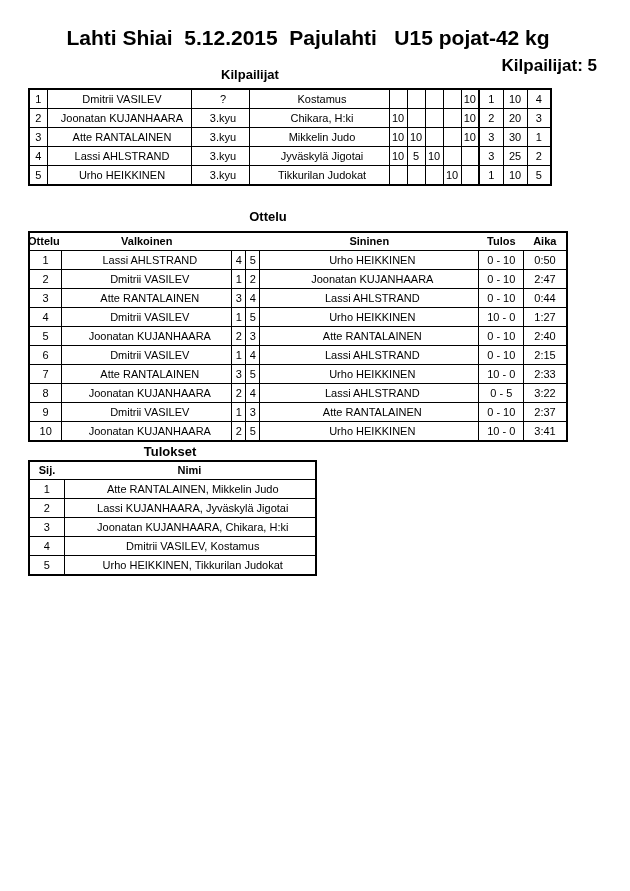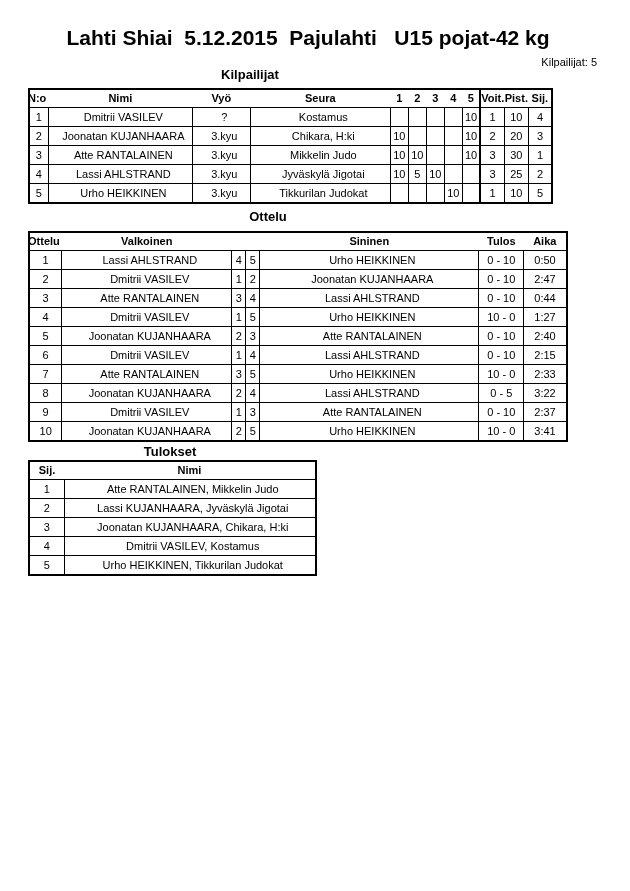--- a/index.html
+++ b/index.html
@@ -8,21 +8,21 @@
     background:#ffffff; color:#000000;
     font-family:"Liberation Sans", sans-serif;
     overflow:hidden;
   }
   .abs { position:absolute; }
   .page-title {
     top:26px; left:0; width:616px; text-align:center;
     font-size:21px; font-weight:bold; white-space:pre;
   }
   .count-label {
-    top:56px; right:33px; font-size:11px; font-weight:normal;
+    top:56px; right:33px; font-size:17px; font-weight:bold;
   }
   .section-heading {
     font-size:13px; font-weight:bold; transform:translateX(-50%); white-space:nowrap;
   }
   #h-kilpailijat { top:67px; left:250px; }
   #h-ottelut     { top:209px; left:268px; }
   #h-tulokset    { top:444px; left:170px; }
 
   table.sheet {
     position:absolute; border-collapse:collapse; table-layout:fixed;
@@ -64,34 +64,20 @@
     <col style="width:18px">
       <col style="width:18px">
       <col style="width:18px">
       <col style="width:18px">
       <col style="width:18px">
     <col style="width:24px">
       <col style="width:24px">
       <col style="width:24px">
   </colgroup>
   <tbody>
-      <tr>
-    <th class="ovl">N:o</th>
-    <th>Nimi</th>
-    <th>Vyö</th>
-    <th>Seura</th>
-    <th>1</th>
-    <th>2</th>
-    <th>3</th>
-    <th>4</th>
-    <th>5</th>
-    <th class="bl2">Voit.</th>
-    <th>Pist.</th>
-    <th>Sij.</th>
-  </tr>
   <tr>
     <td>1</td>
     <td class="l">Dmitrii VASILEV</td>
     <td class="l">?</td>
     <td class="l">Kostamus</td>
     <td></td>
     <td></td>
     <td></td>
     <td></td>
     <td>10</td>

